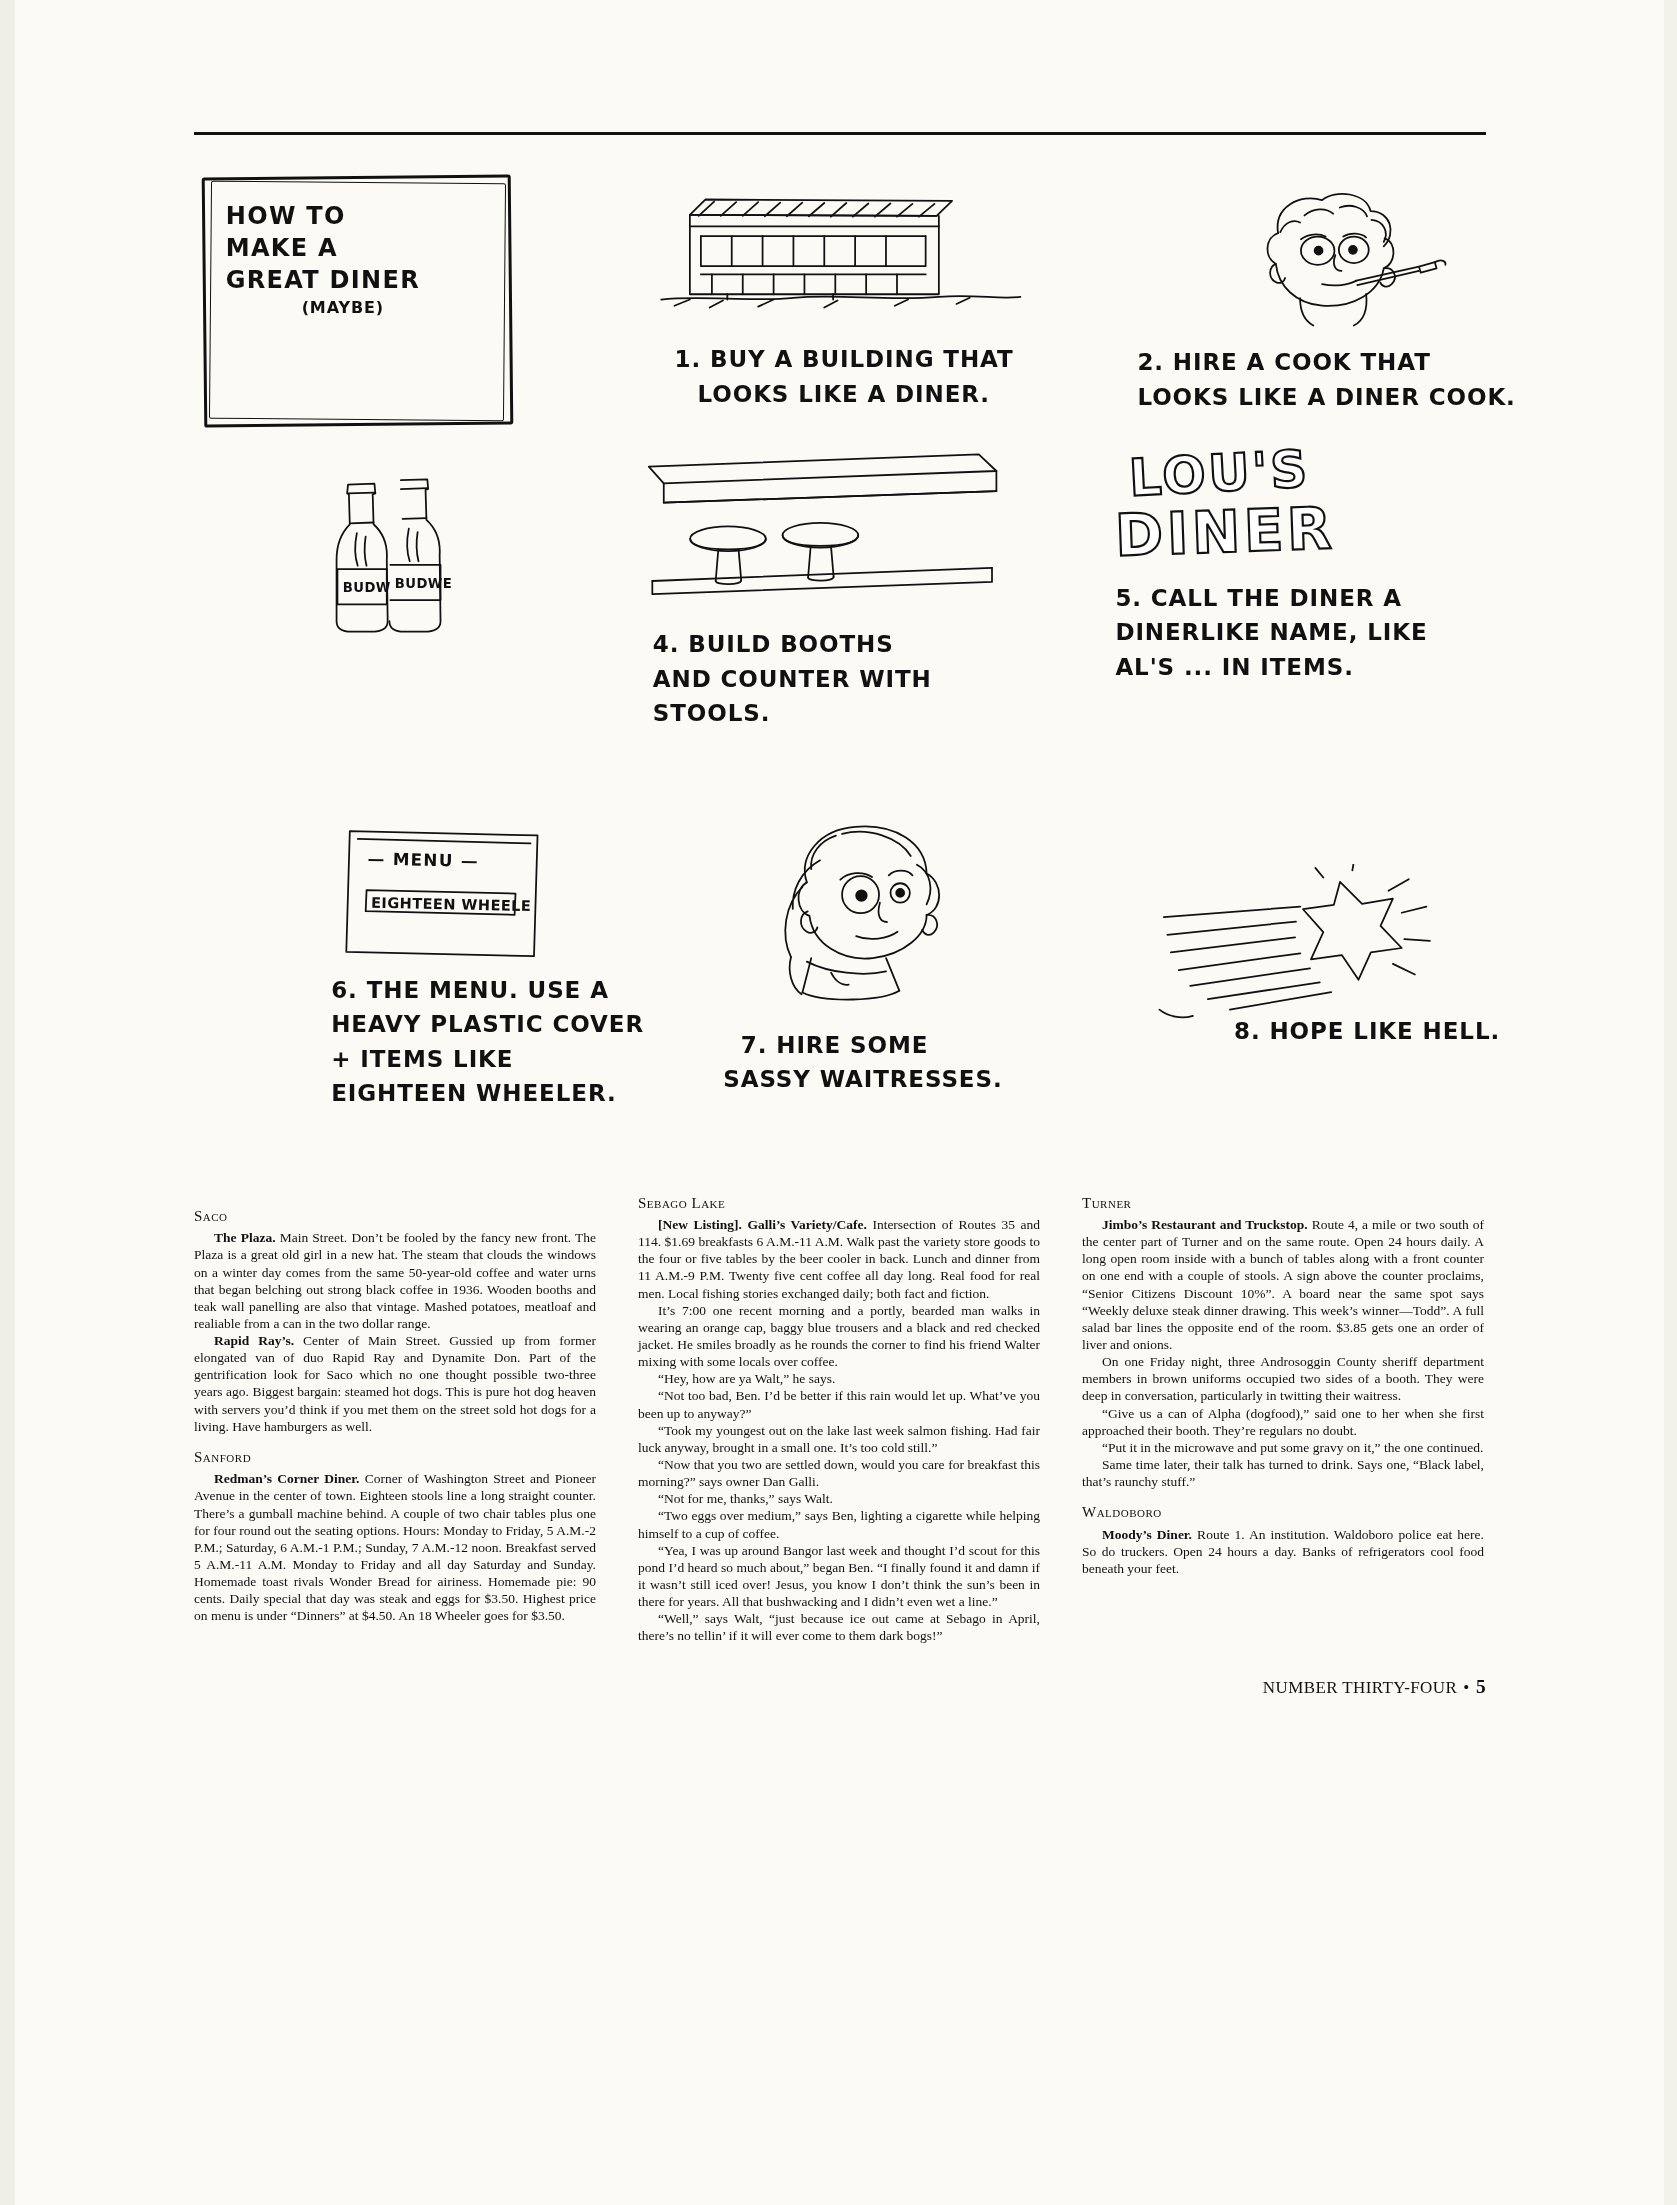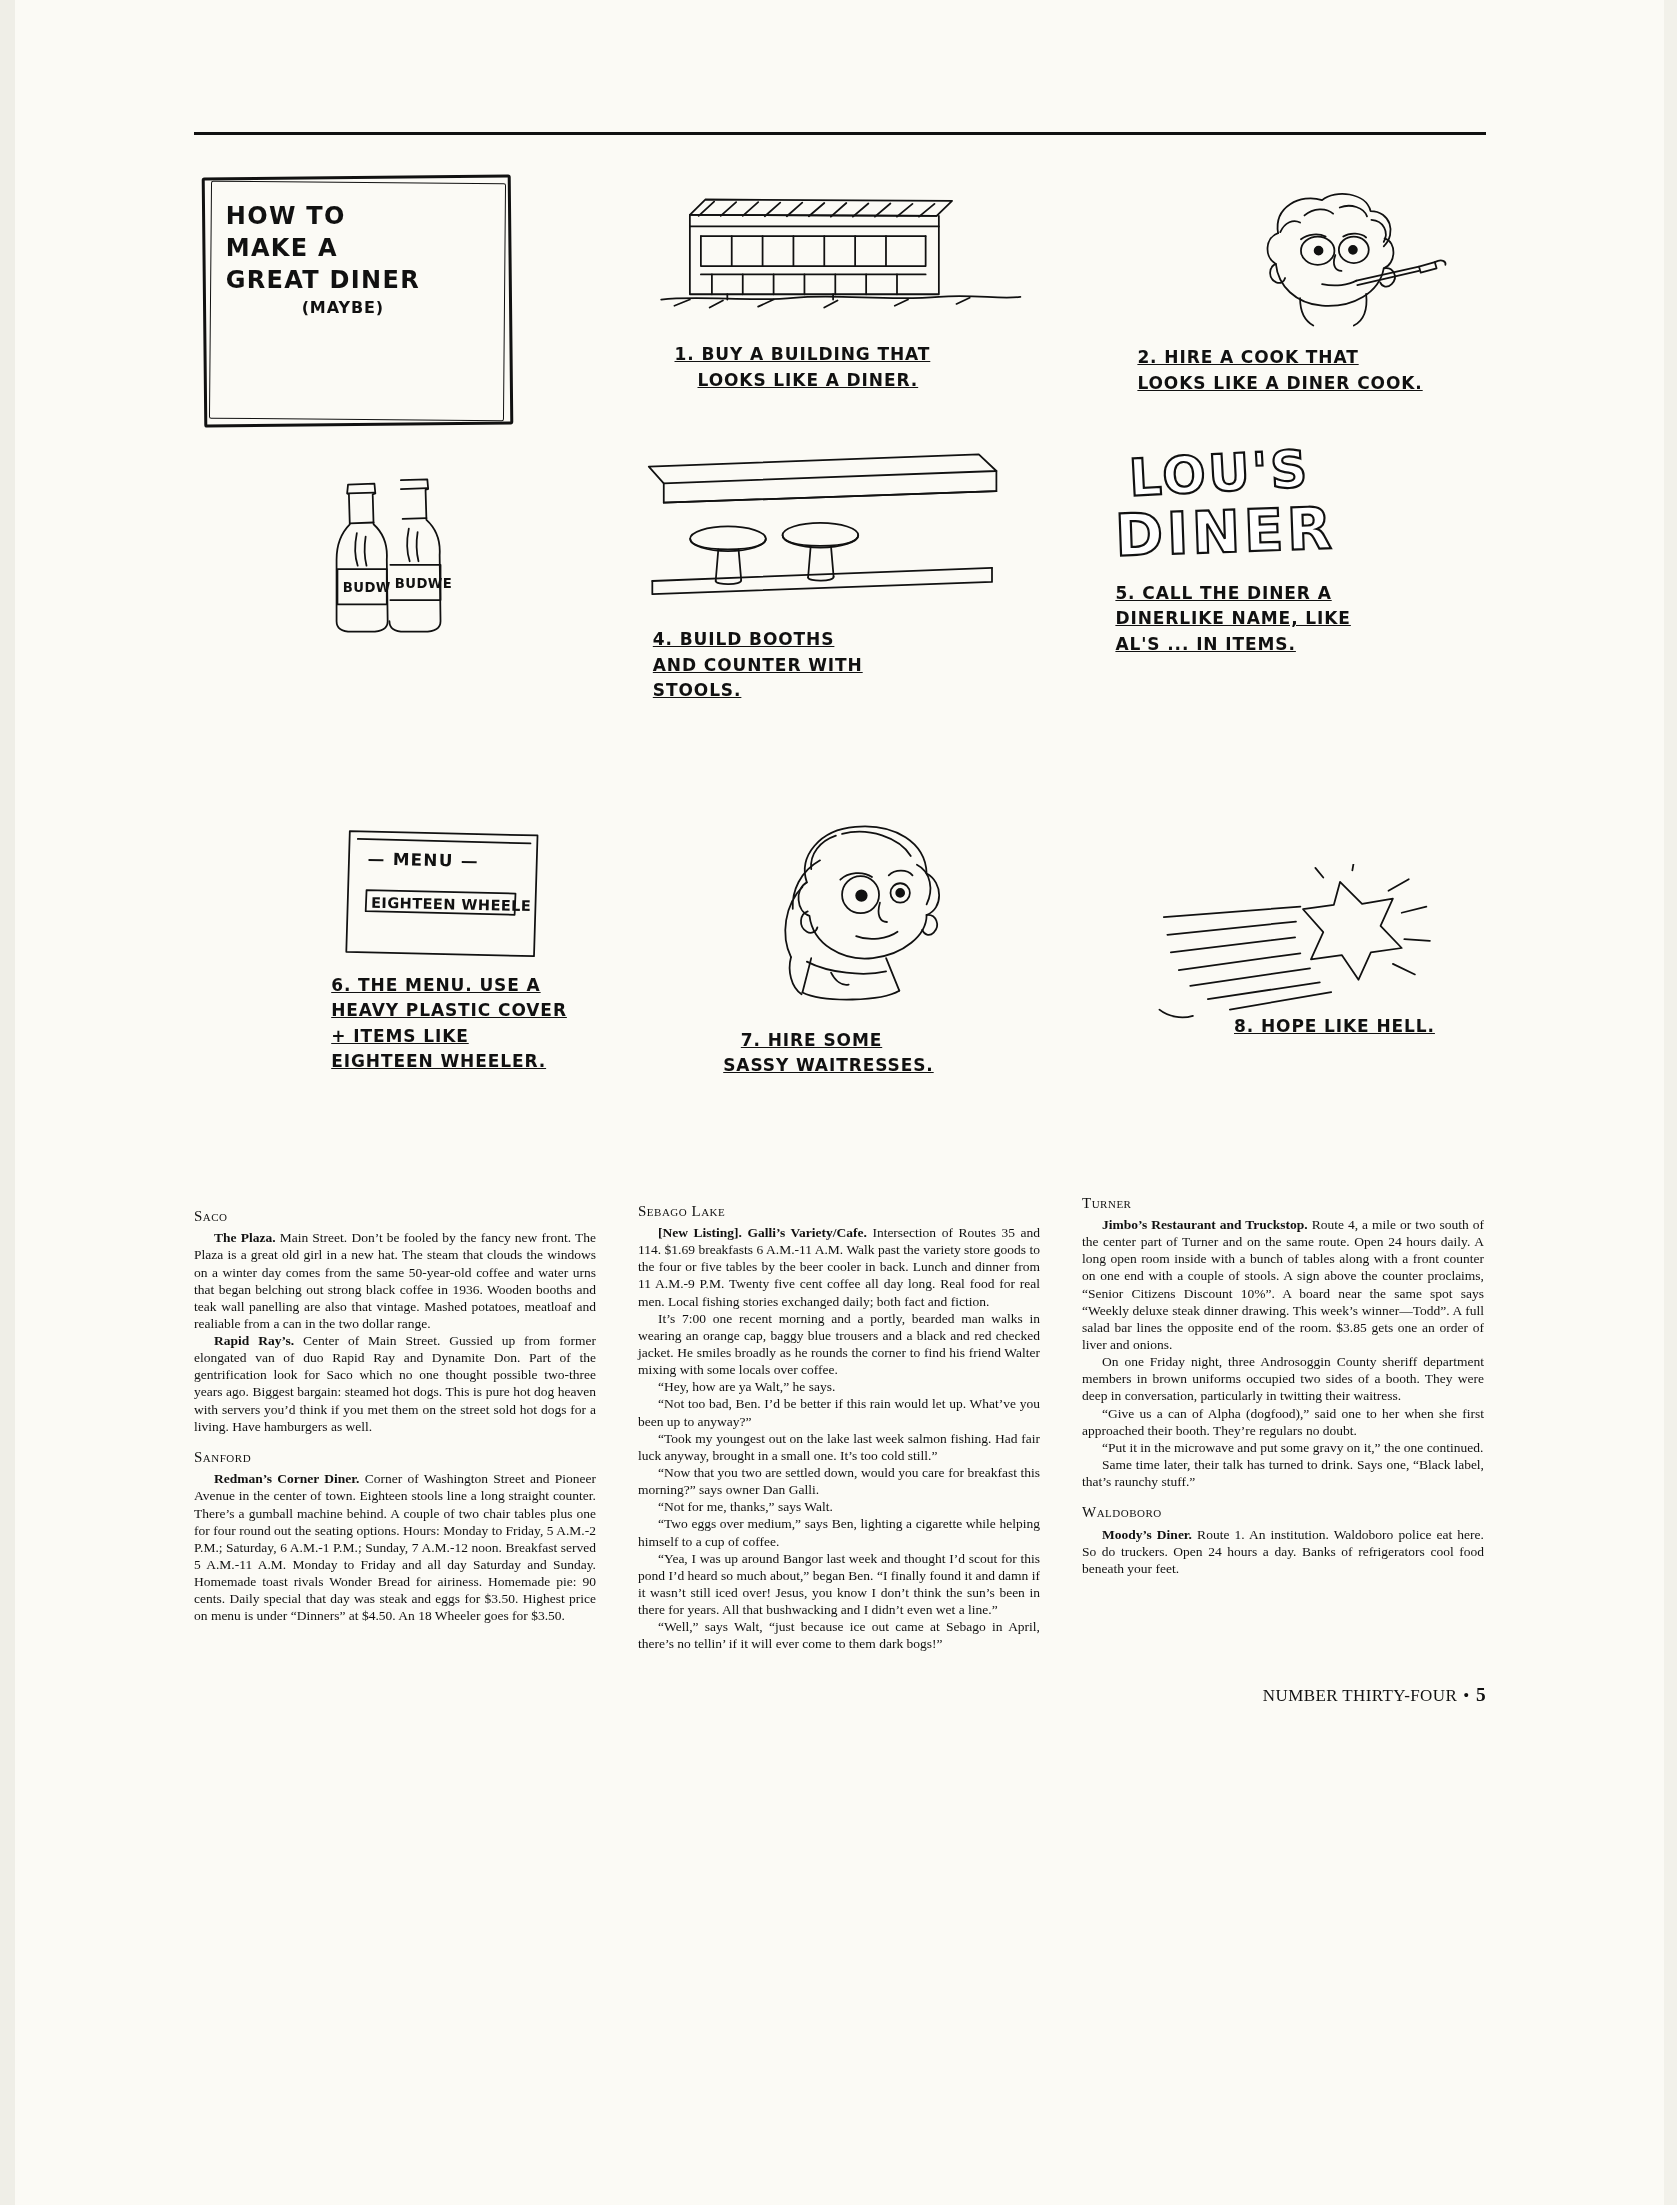--- a/index.html
+++ b/index.html
@@ -55,22 +55,21 @@
     position: absolute;
   }
   .hand {
     font-family: "DejaVu Sans", sans-serif;
     font-weight: 700;
     letter-spacing: 0.9px;
     color: #111;
     line-height: 1.5;
   }
   .cap {
-    font-size: 17px;
-    text-decoration: underline;
+    font-size: 23px;
   }
   .cap-lines div { white-space: nowrap; }
 
   
   .signbox {
     position: relative;
     width: 309px;
     height: 250px;
   }
   .signbox .outer {
@@ -348,21 +347,21 @@
       <div class="col">
         <div class="town">Saco</div>
         <p><span class="entryname">The Plaza.</span><span> Main Street. Don’t be fooled by the fancy new front. The Plaza is a great old girl in a new hat. The steam that clouds the windows on a winter day comes from the same 50-year-old coffee and water urns that began belching out strong black coffee in 1936. Wooden booths and teak wall panelling are also that vintage. Mashed potatoes, meatloaf and realiable from a can in the two dollar range.</span></p>
         <p><span class="entryname">Rapid Ray’s.</span><span> Center of Main Street. Gussied up from former elongated van of duo Rapid Ray and Dynamite Don. Part of the gentrification look for Saco which no one thought possible two-three years ago. Biggest bargain: steamed hot dogs. This is pure hot dog heaven with servers you’d think if you met them on the street sold hot dogs for a living. Have hamburgers as well.</span></p>
 
         <div class="town">Sanford</div>
         <p><span class="entryname">Redman’s Corner Diner.</span><span> Corner of Washington Street and Pioneer Avenue in the center of town. Eighteen stools line a long straight counter. There’s a gumball machine behind. A couple of two chair tables plus one for four round out the seating options. Hours: Monday to Friday, 5 A.M.-2 P.M.; Saturday, 6 A.M.-1 P.M.; Sunday, 7 A.M.-12 noon. Breakfast served 5 A.M.-11 A.M. Monday to Friday and all day Saturday and Sunday. Homemade toast rivals Wonder Bread for airiness. Homemade pie: 90 cents. Daily special that day was steak and eggs for $3.50. Highest price on menu is under “Dinners” at $4.50. An 18 Wheeler goes for $3.50.</span></p>
       </div>
 
       <div class="col">
-        <div class="town" style="margin-top:8px;">Sebago Lake</div>
+        <div class="town" style="margin-top:0;">Sebago Lake</div>
         <p><span class="entryname">[New Listing]. Galli’s Variety/Cafe.</span><span> Intersection of Routes 35 and 114. $1.69 breakfasts 6 A.M.-11 A.M. Walk past the variety store goods to the four or five tables by the beer cooler in back. Lunch and dinner from 11 A.M.-9 P.M. Twenty five cent coffee all day long. Real food for real men. Local fishing stories exchanged daily; both fact and fiction.</span></p>
         <p>It’s 7:00 one recent morning and a portly, bearded man walks in wearing an orange cap, baggy blue trousers and a black and red checked jacket. He smiles broadly as he rounds the corner to find his friend Walter mixing with some locals over coffee.</p>
         <p>“Hey, how are ya Walt,” he says.</p>
         <p>“Not too bad, Ben. I’d be better if this rain would let up. What’ve you been up to anyway?”</p>
         <p>“Took my youngest out on the lake last week salmon fishing. Had fair luck anyway, brought in a small one. It’s too cold still.”</p>
         <p>“Now that you two are settled down, would you care for breakfast this morning?” says owner Dan Galli.</p>
         <p>“Not for me, thanks,” says Walt.</p>
         <p>“Two eggs over medium,” says Ben, lighting a cigarette while helping himself to a cup of coffee.</p>
         <p>“Yea, I was up around Bangor last week and thought I’d scout for this pond I’d heard so much about,” began Ben. “I finally found it and damn if it wasn’t still iced over! Jesus, you know I don’t think the sun’s been in there for years. All that bushwacking and I didn’t even wet a line.”</p>
         <p>“Well,” says Walt, “just because ice out came at Sebago in April, there’s no tellin’ if it will ever come to them dark bogs!”</p>

